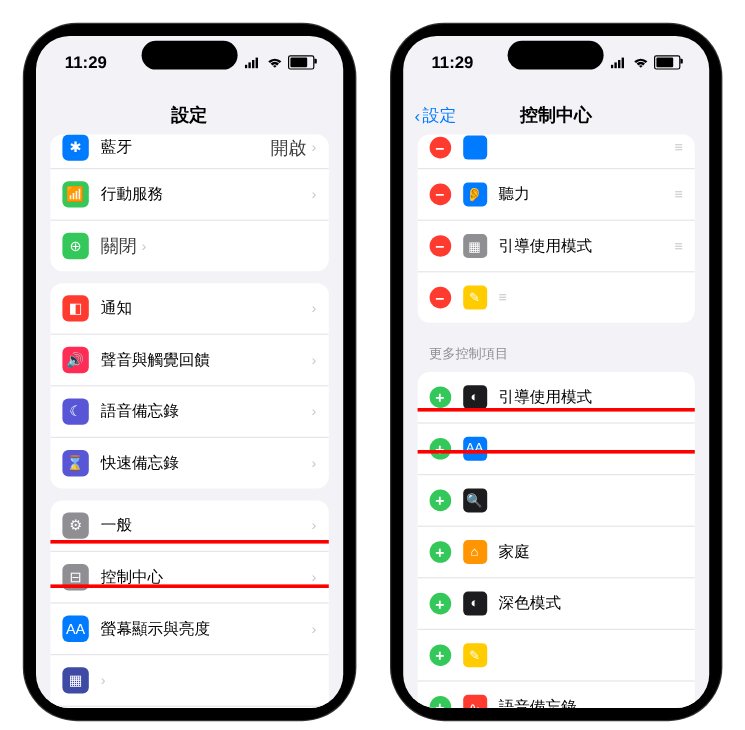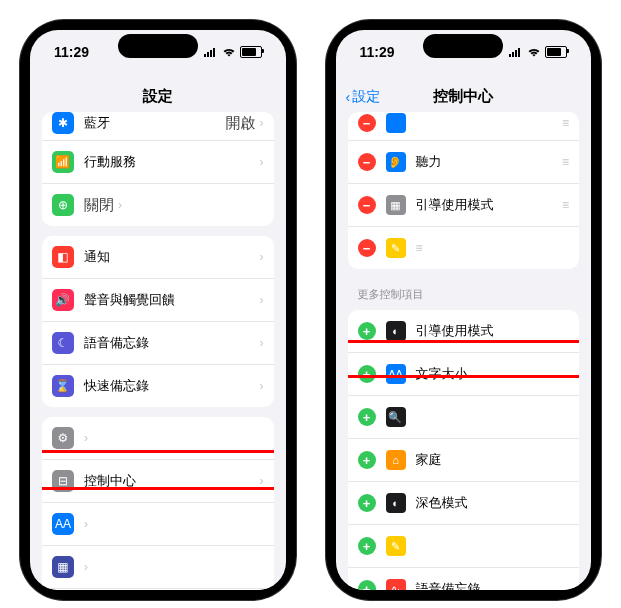--- a/index.html
+++ b/index.html
@@ -225,29 +225,31 @@
           <div class="row">
             <div class="icon" style="background:#5856d6">⌛</div>
             <div class="label">快速備忘錄</div>
             <div class="chev">›</div>
           </div>
         </div>
       <div class="section" id="lg3" style="position:relative">
         <div class="highlight" style="top:33px;left:-4px;right:-4px;height:34px;"></div>
       <div class="row">
             <div class="icon" style="background:#8e8e93">⚙</div>
+            <div class="label">一般</div>
             <div class="chev">›</div>
           </div>
           <div class="row">
             <div class="icon" style="background:#8e8e93">⊟</div>
             <div class="label">控制中心</div>
             <div class="chev">›</div>
           </div>
           <div class="row">
             <div class="icon" style="background:#007aff">AA</div>
+            <div class="label">螢幕顯示與亮度</div>
             <div class="chev">›</div>
           </div>
           <div class="row">
             <div class="icon" style="background:#3e4aa3">▦</div>
             <div class="chev">›</div>
           </div>
           <div class="row"></div>
         </div>
 
     </div>
@@ -312,21 +314,20 @@
       <div class="section tight" id="rmore" style="position:relative">
         <div class="highlight" style="top:30px;left:-4px;right:-4px;height:32px;"></div>
       <div class="row">
             <div class="ctrl-btn ctrl-add">+</div>
             <div class="icon sm" style="background:#1c1c1e">◐</div>
             <div class="label">引導使用模式</div>
           </div>
           <div class="row">
             <div class="ctrl-btn ctrl-add">+</div>
             <div class="icon sm" style="background:#007aff">AA</div>
-            <div class="label">文字大小</div>
           </div>
           <div class="row">
             <div class="ctrl-btn ctrl-add">+</div>
             <div class="icon sm" style="background:#1c1c1e">🔍</div>
           </div>
           <div class="row">
             <div class="ctrl-btn ctrl-add">+</div>
             <div class="icon sm" style="background:#ff9500">⌂</div>
             <div class="label">家庭</div>
           </div>

